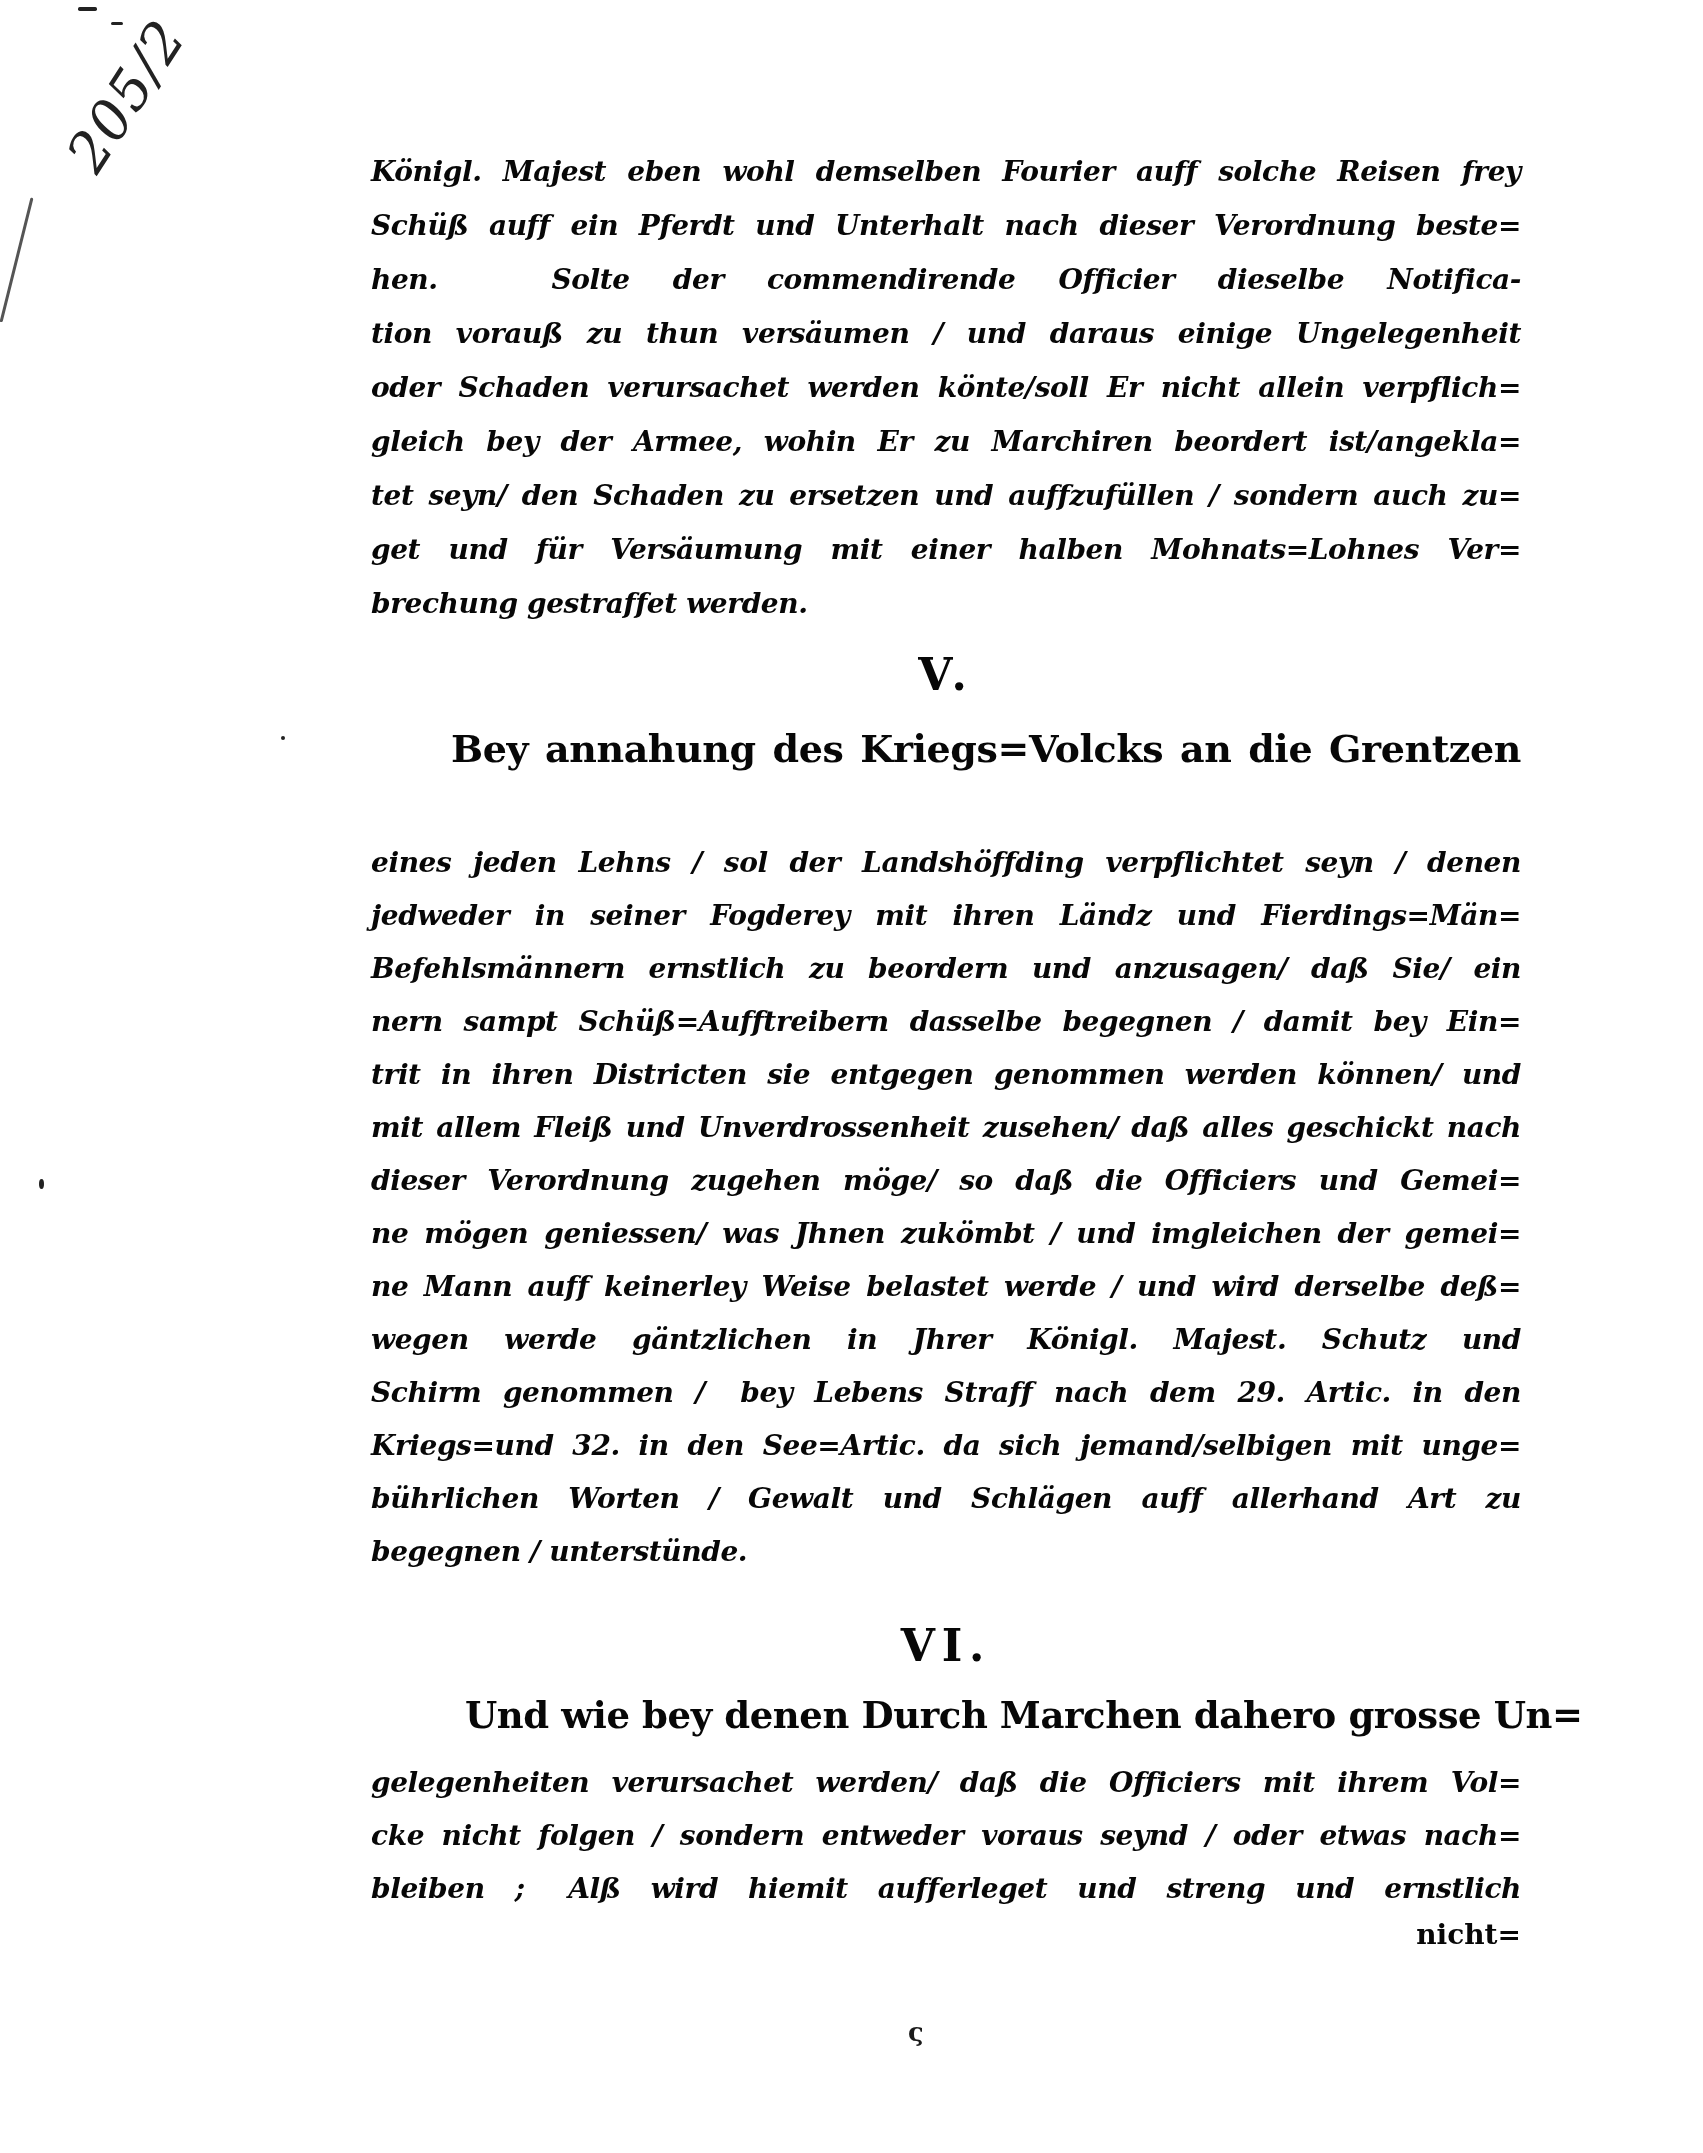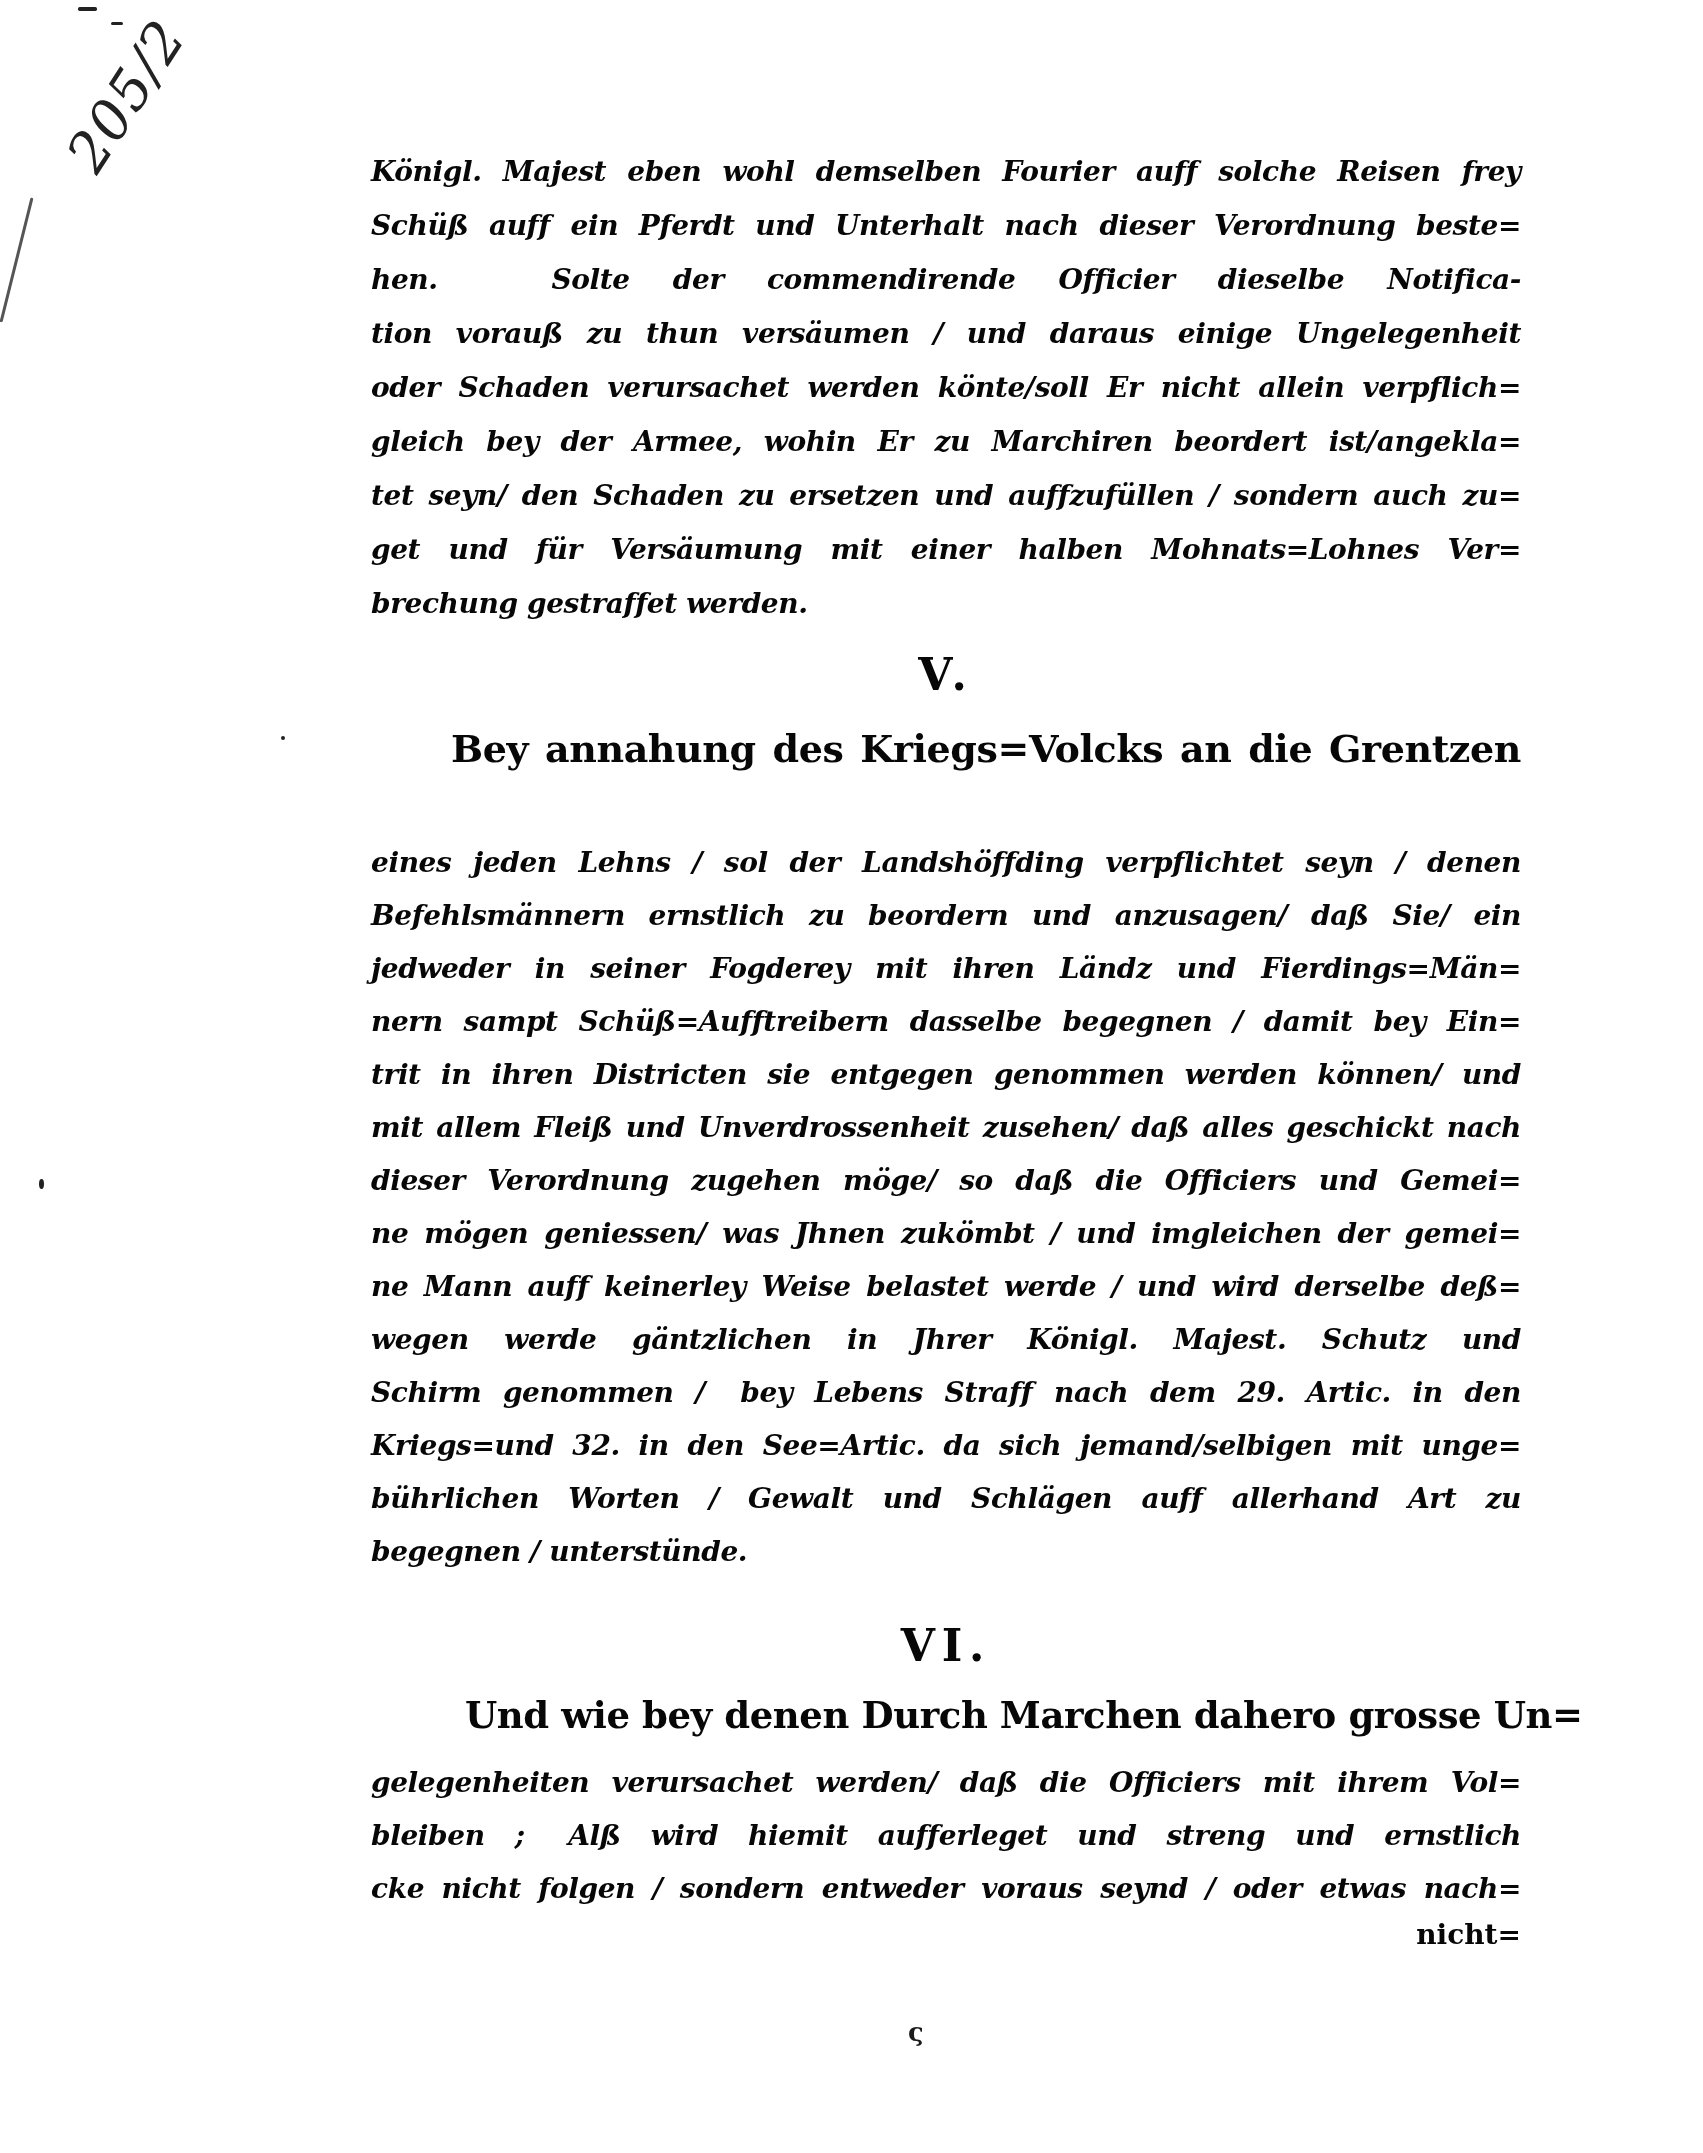--- a/index.html
+++ b/index.html
@@ -101,43 +101,43 @@
         <div class="line">get und für Versäumung mit einer halben Mohnats=Lohnes Ver=</div>
         <div class="line last">brechung gestraffet werden.</div>
       </div>
 
     <div class="sec-heading" style="top:649px">V.</div>
 
     <div class="lead" id="lead-v" style="top:726px">Bey annahung des Kriegs=Volcks an die Grentzen</div>
 
     <div class="para lh62" style="top:836px">
         <div class="line">eines jeden Lehns / sol der Landshöffding verpflichtet seyn / denen</div>
+        <div class="line">jedweder in seiner Fogderey mit ihren Ländz und Fierdings=Män=</div>
         <div class="line">Befehlsmännern ernstlich zu beordern und anzusagen/ daß Sie/ ein</div>
-        <div class="line">jedweder in seiner Fogderey mit ihren Ländz und Fierdings=Män=</div>
         <div class="line">nern sampt Schüß=Aufftreibern dasselbe begegnen / damit bey Ein=</div>
         <div class="line">trit in ihren Districten sie entgegen genommen werden können/ und</div>
         <div class="line">mit allem Fleiß und Unverdrossenheit zusehen/ daß alles geschickt nach</div>
         <div class="line">dieser Verordnung zugehen möge/ so daß die Officiers und Gemei=</div>
         <div class="line">ne mögen geniessen/ was Jhnen zukömbt / und imgleichen der gemei=</div>
         <div class="line">ne Mann auff keinerley Weise belastet werde / und wird derselbe deß=</div>
         <div class="line">wegen werde gäntzlichen in Jhrer Königl. Majest. Schutz und</div>
         <div class="line">Schirm genommen /  bey Lebens Straff nach dem 29. Artic. in den</div>
         <div class="line">Kriegs=und 32. in den See=Artic. da sich jemand/selbigen mit unge=</div>
         <div class="line">bührlichen Worten / Gewalt und Schlägen auff allerhand Art zu</div>
         <div class="line last">begegnen / unterstünde.</div>
       </div>
 
     <div class="sec-heading" style="top:1620px">VI.</div>
 
     <div class="lead" id="lead-vi" style="top:1693px">Und wie bey denen Durch Marchen dahero grosse Un=</div>
 
     <div class="para lh62" style="top:1756px">
         <div class="line">gelegenheiten verursachet werden/ daß die Officiers mit ihrem Vol=</div>
+        <div class="line">cke nicht folgen / sondern entweder voraus seynd / oder etwas nach=</div>
         <div class="line">bleiben ;  Alß wird hiemit aufferleget und streng und ernstlich</div>
-        <div class="line">cke nicht folgen / sondern entweder voraus seynd / oder etwas nach=</div>
       </div>
 
     <div class="catchword" style="top:1918px">nicht=</div>
 
   </div>
 
   <div class="footer-mark">ς</div>
 
 </div>
 

